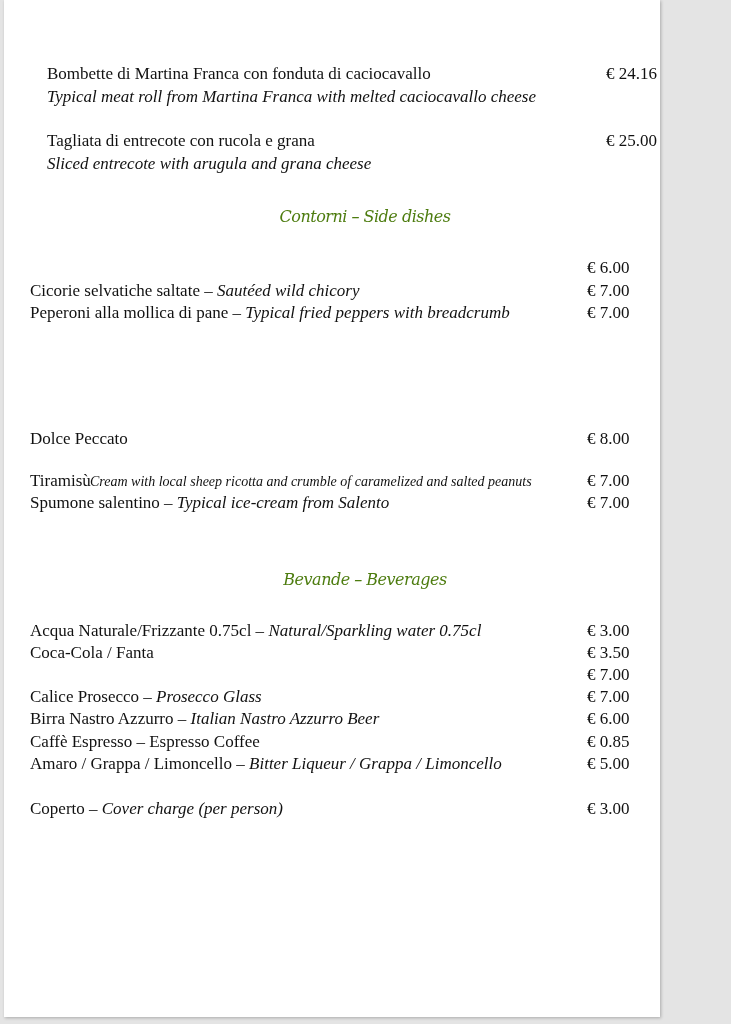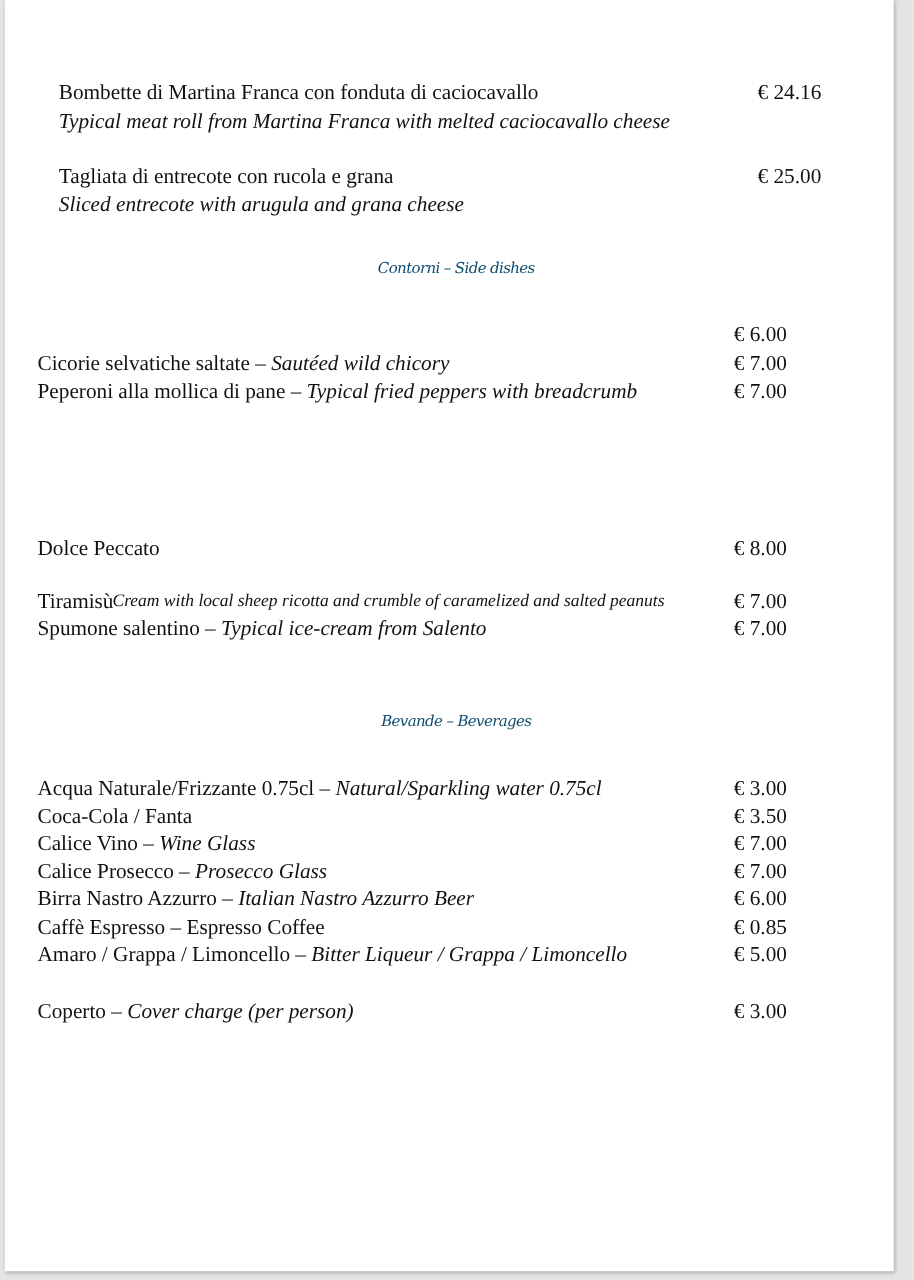--- a/index.html
+++ b/index.html
@@ -1,24 +1,24 @@
 <!DOCTYPE html>
 <html><head>
 <meta charset="utf-8">
 <style>
   html, body { margin:0; padding:0; }
   body { width:731px; height:1024px; background:#e4e4e4; position:relative; overflow:hidden; }
-  .page { position:absolute; left:4px; top:0; width:711px; height:1017px; background:#ffffff;
+  .page { position:absolute; left:4px; top:0; width:656px; height:1017px; background:#ffffff;
           box-shadow: 1px 1px 3px rgba(0,0,0,0.25); }
   .serif { font-family: "Liberation Serif", "DejaVu Serif", serif; color:#111; font-size:17px; }
   .row { position:absolute; white-space:nowrap; }
   .it { font-style:italic; }
   .price { position:absolute; white-space:nowrap; }
   .heading { position:absolute; left:0; width:722px; text-align:center; font-family:"DejaVu Serif", serif;
-             font-style:italic; font-size:12px; color:#0c4a6e; letter-spacing:-0.5px; }
+             font-style:italic; font-size:16px; color:#4d7c0f; letter-spacing:-0.5px; }
 </style>
 </head>
 <body>
 
 <div class="page serif">
 
   <div class="row" style="left:43px;top:64px;">Bombette di Martina Franca con fonduta di caciocavallo</div>
   <div class="price" style="left:602px;top:64px;">€ 24.16</div>
   <div class="row it" style="left:43px;top:87px;">Typical meat roll from Martina Franca with melted caciocavallo cheese</div>
 
@@ -48,21 +48,20 @@
   <div class="price" style="left:583px;top:493px;">€ 7.00</div>
 
   <div class="heading" style="top:570px;">Bevande – Beverages</div>
 
   <div class="row" style="left:26px;top:621px;"><span>Acqua Naturale/Frizzante 0.75cl – </span><span class="it">Natural/Sparkling water 0.75cl</span></div>
   <div class="price" style="left:583px;top:621px;">€ 3.00</div>
 
   <div class="row" style="left:26px;top:643px;">Coca-Cola / Fanta</div>
   <div class="price" style="left:583px;top:643px;">€ 3.50</div>
 
-  <div class="row" style="left:26px;top:665px;"><span>Calice Vino – </span><span class="it">Wine Glass</span></div>
   <div class="price" style="left:583px;top:665px;">€ 7.00</div>
 
   <div class="row" style="left:26px;top:687px;"><span>Calice Prosecco – </span><span class="it">Prosecco Glass</span></div>
   <div class="price" style="left:583px;top:687px;">€ 7.00</div>
 
   <div class="row" style="left:26px;top:709px;"><span>Birra Nastro Azzurro – </span><span class="it">Italian Nastro Azzurro Beer</span></div>
   <div class="price" style="left:583px;top:709px;">€ 6.00</div>
 
   <div class="row" style="left:26px;top:732px;text-align:right;">Caffè Espresso – Espresso Coffee</div>
   <div class="price" style="left:583px;top:732px;">€ 0.85</div>

